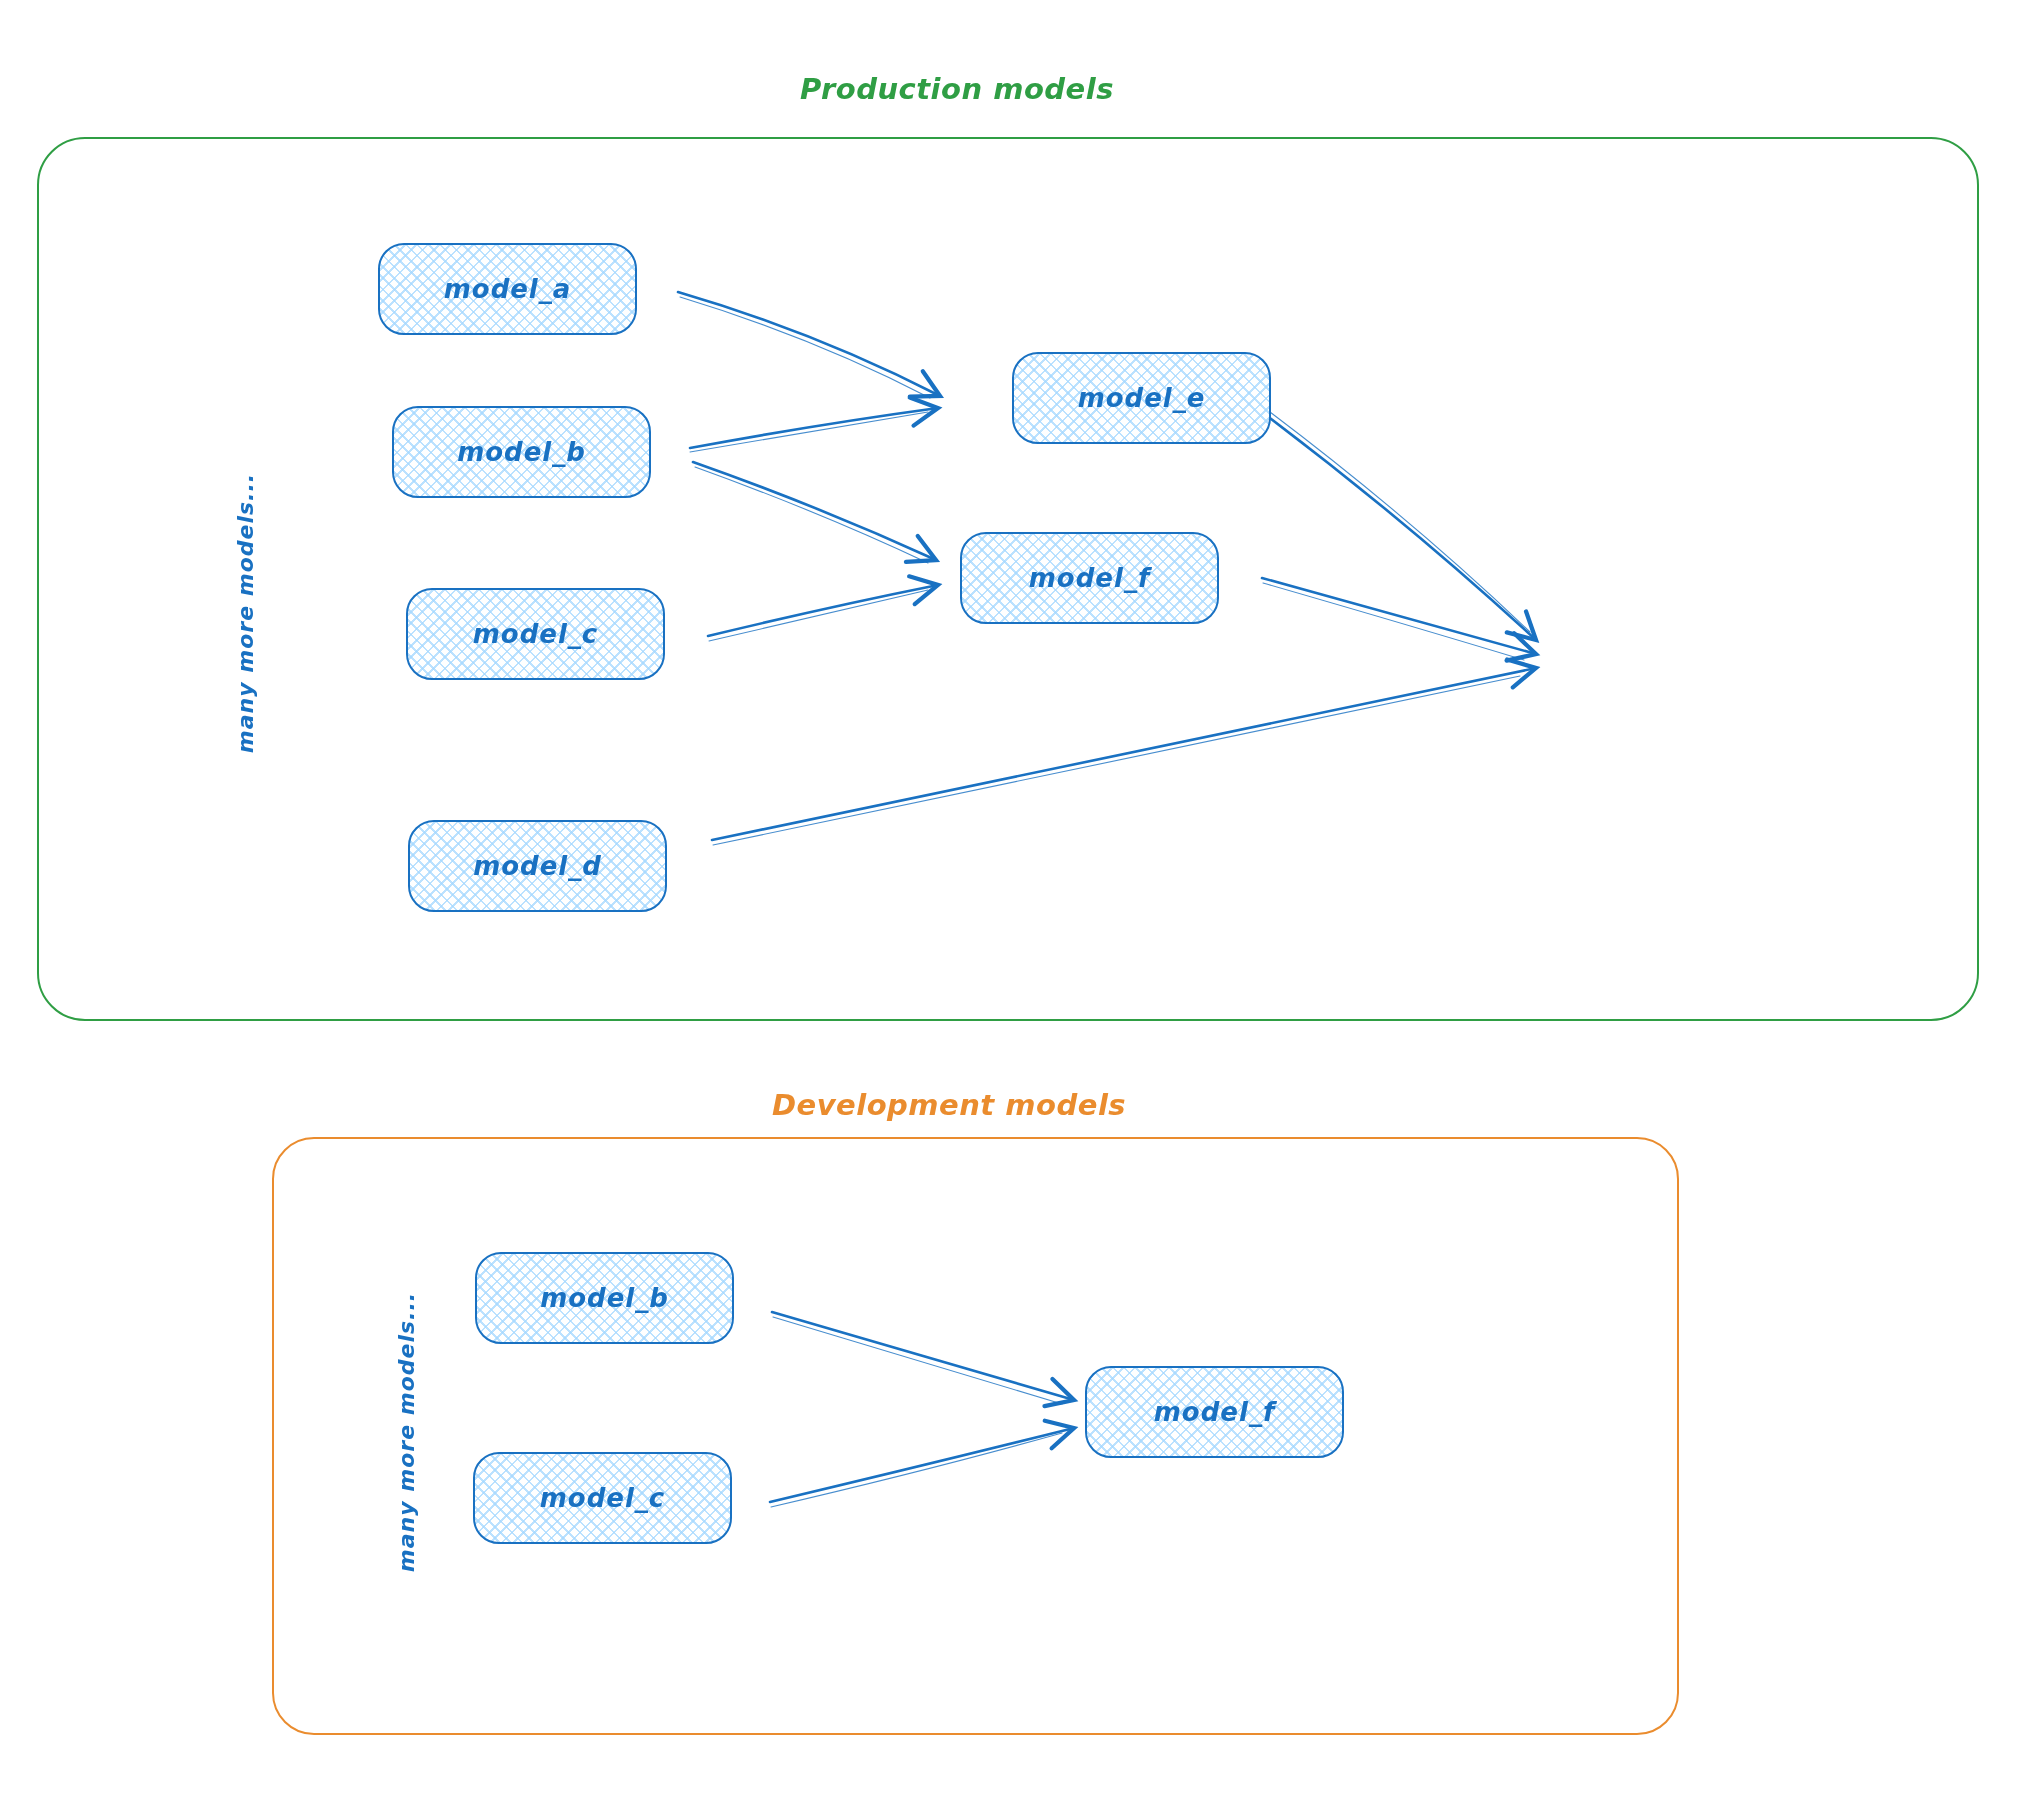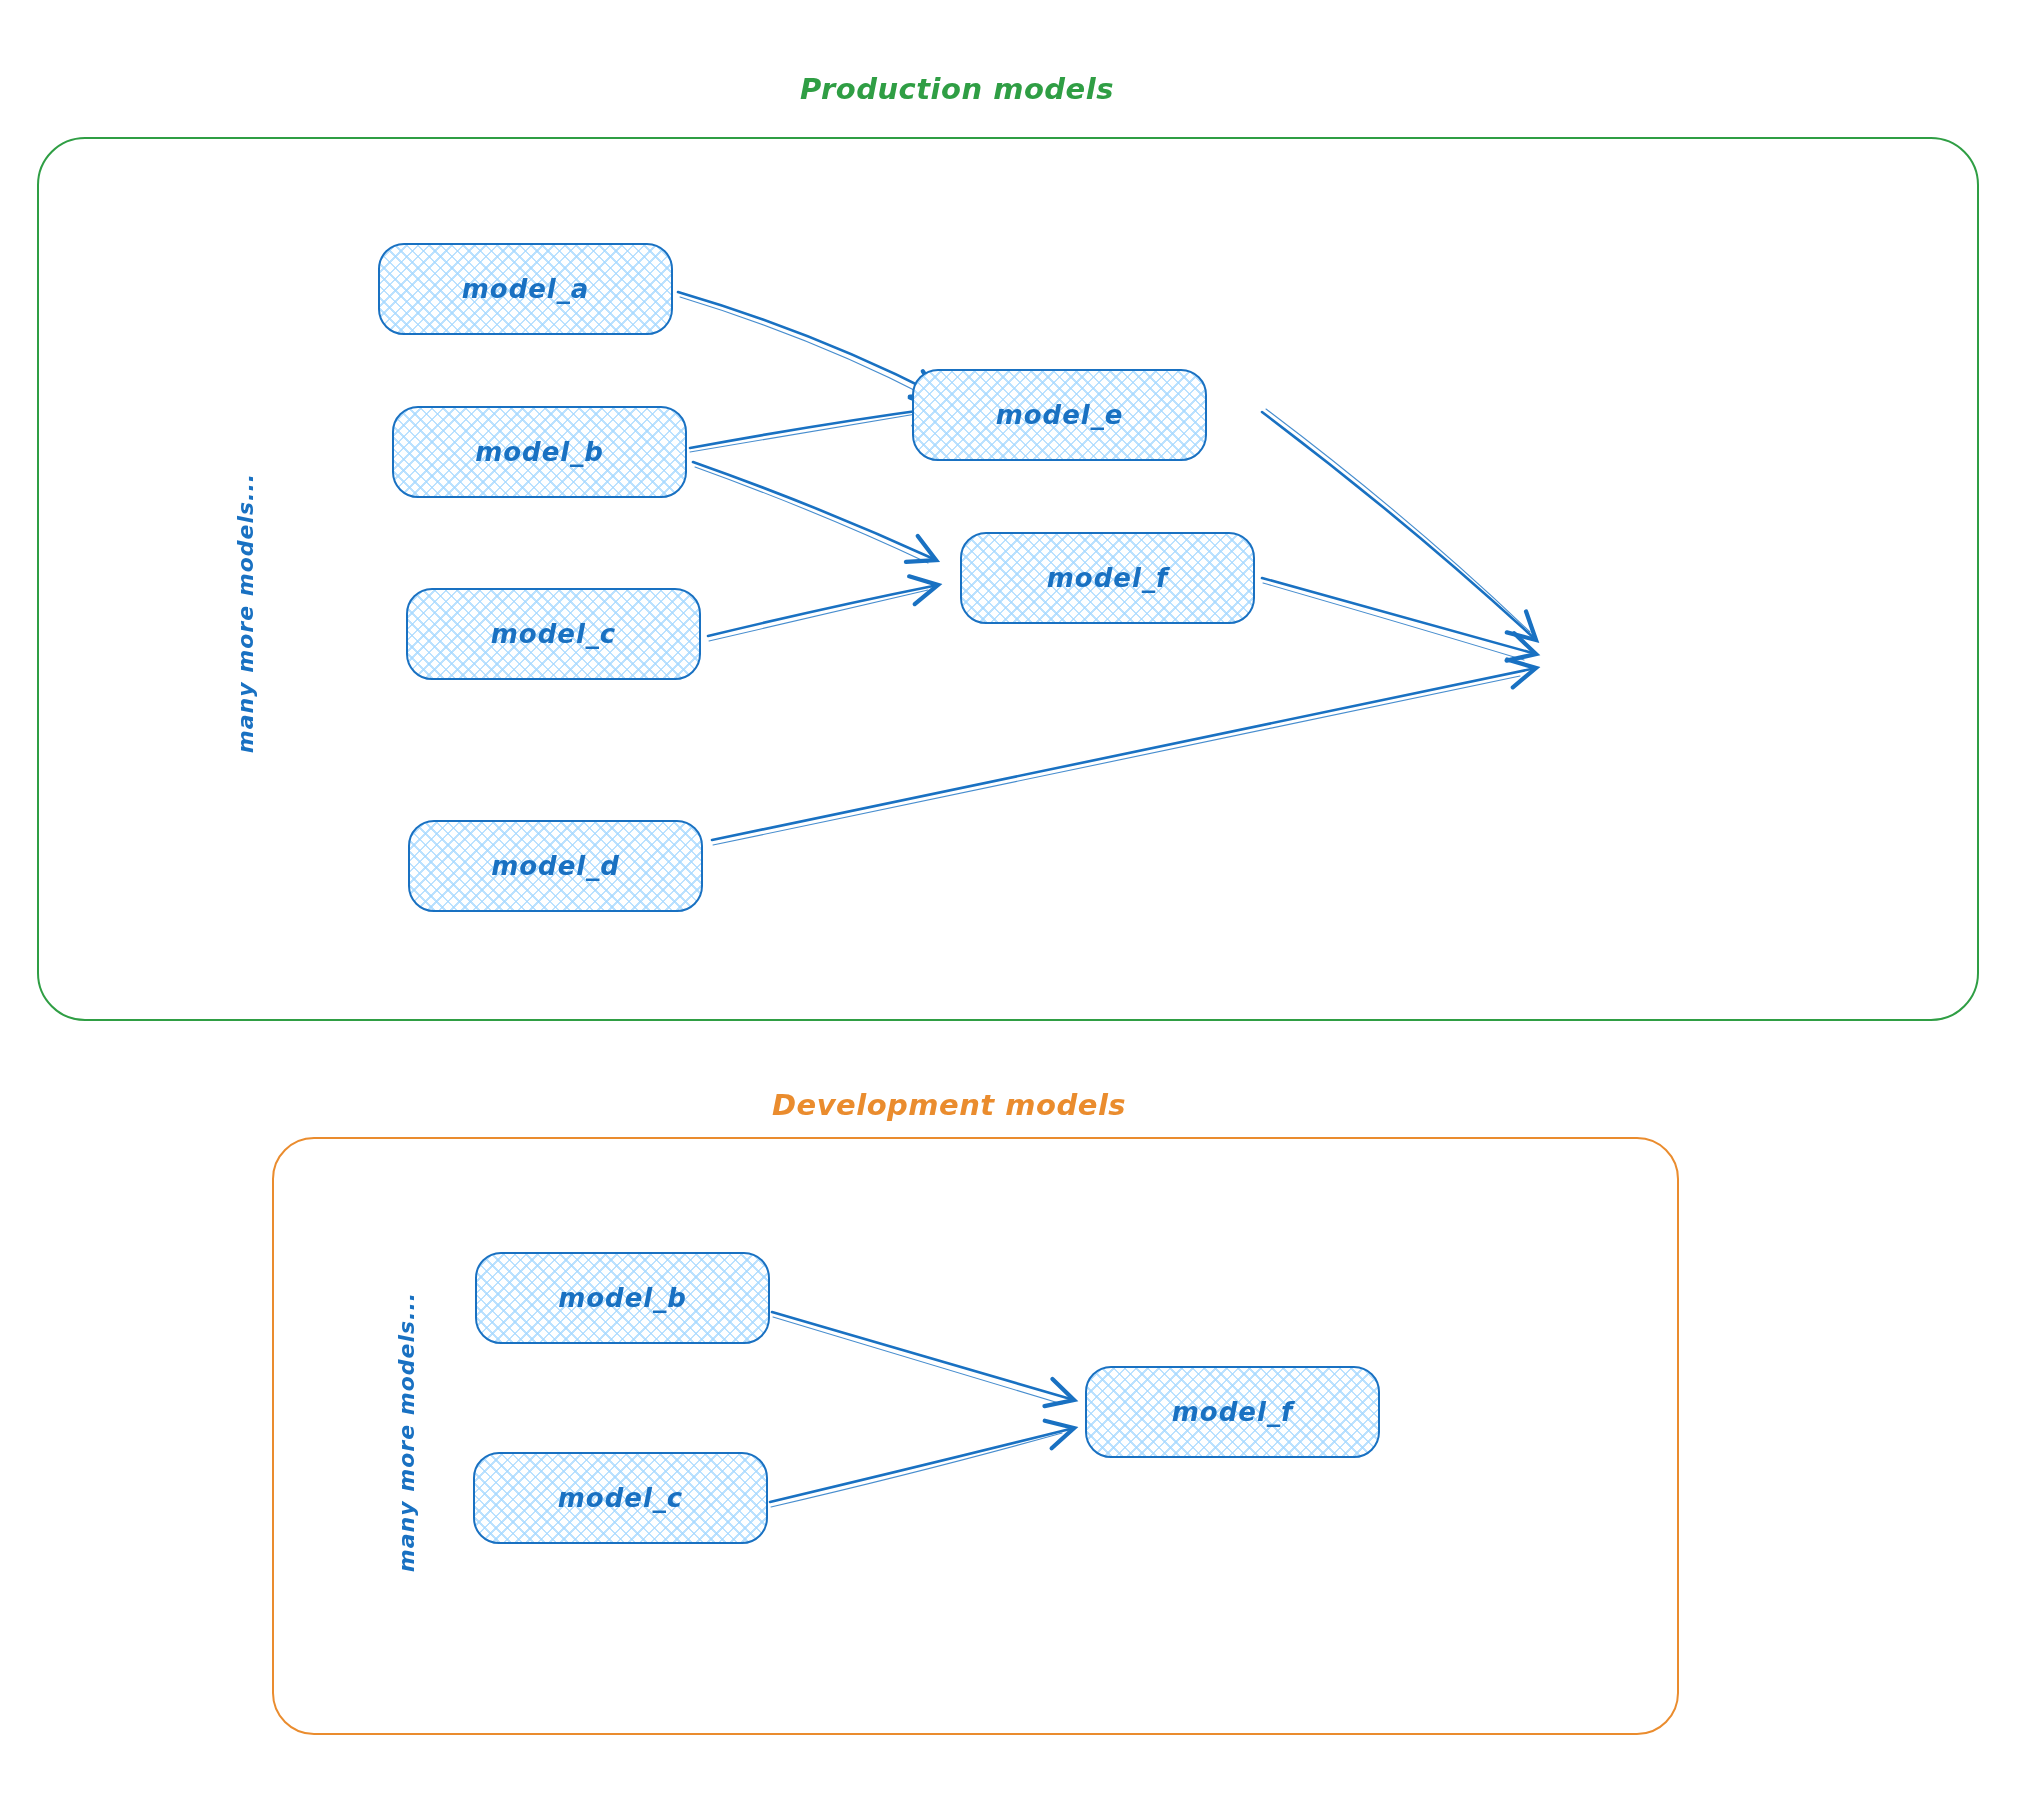--- a/index.html
+++ b/index.html
@@ -25,21 +25,21 @@
   }
   .container-prod{
     left:37px;top:137px;width:1938px;height:880px;
     border:2.5px solid var(--green);
   }
   .container-dev{
     left:272px;top:1137px;width:1403px;height:594px;
     border:2.5px solid var(--orange);border-radius:42px;
   }
   .node{
-    position:absolute;width:295px;height:92px;
+    position:absolute;width:259px;height:92px;
     border:2.5px solid var(--blue);border-radius:26px;
     display:flex;align-items:center;justify-content:center;
     background:
       repeating-linear-gradient(45deg,  var(--blue-fill) 0 1.8px, transparent 1.8px 8px),
       repeating-linear-gradient(-45deg, var(--blue-fill) 0 1.8px, transparent 1.8px 8px),
       #ffffff;
     box-sizing:border-box;
   }
   .node-label{
     font-size:26px;font-style:italic;font-weight:600;letter-spacing:1px;
@@ -111,21 +111,21 @@
   </div>
 
   <div class="node" style="left:406px;top:588px;">
     <span class="node-label">model_c</span>
   </div>
 
   <div class="node" style="left:408px;top:820px;">
     <span class="node-label">model_d</span>
   </div>
 
-  <div class="node" style="left:912px;top:352px;margin-top:17px;">
+  <div class="node" style="left:1012px;top:352px;">
     <span class="node-label">model_e</span>
   </div>
 
   <div class="node" style="left:960px;top:532px;">
     <span class="node-label">model_f</span>
   </div>
 
 
   <div class="section-title title-dev">Development models</div>
 

